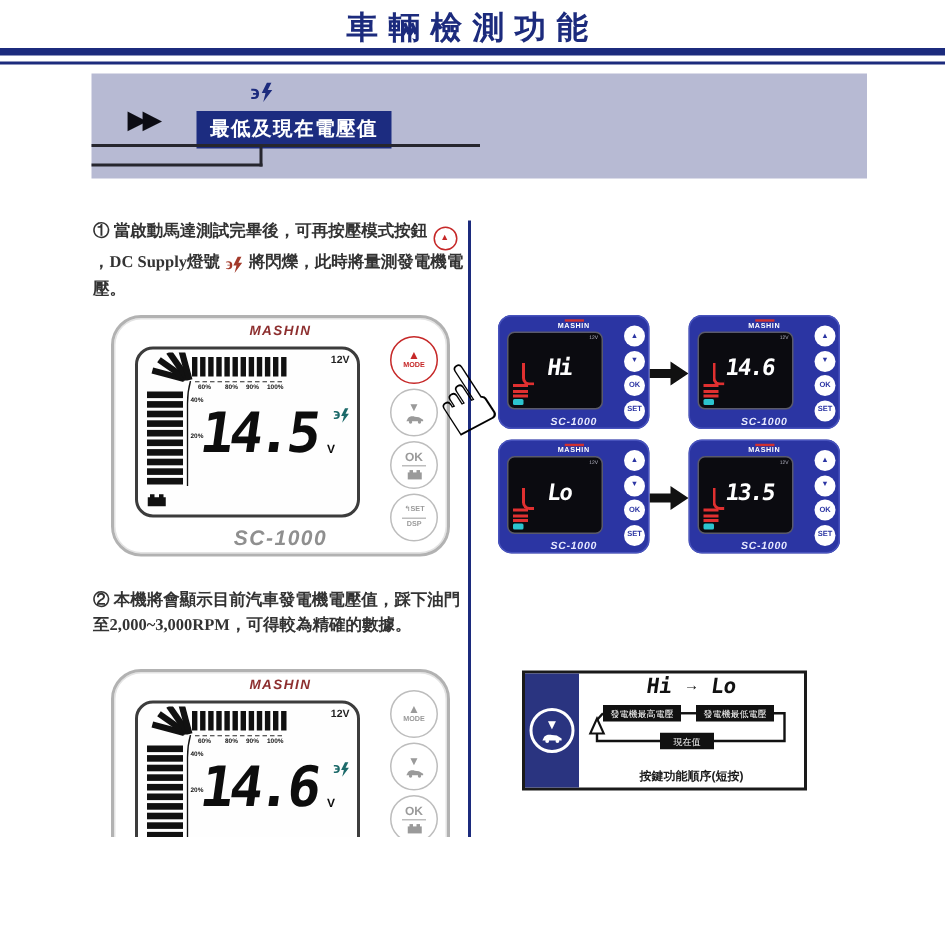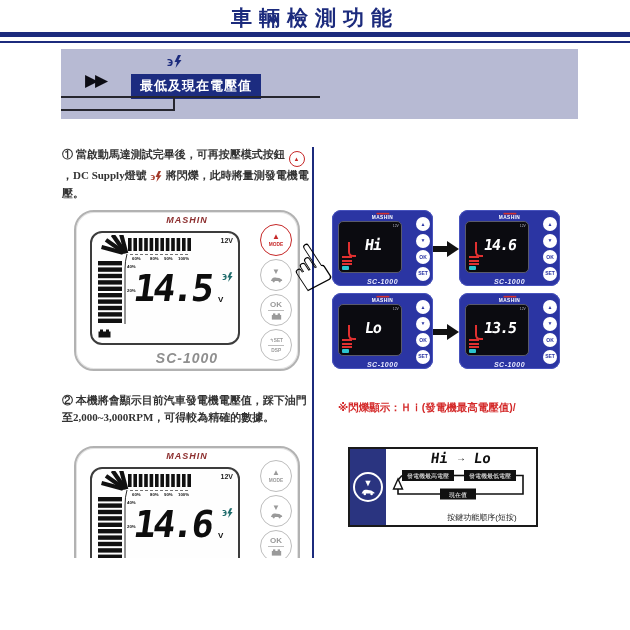--- a/index.html
+++ b/index.html
@@ -94,21 +94,21 @@
   .diag-left{width:36px;background:#2a3480;display:flex;align-items:center;justify-content:center;}
   .diag-circle{width:26px;height:26px;border:2px solid #fff;border-radius:50%;color:#fff;display:flex;
                flex-direction:column;align-items:center;justify-content:center;line-height:1;}
   .diag-circle .tri{font-size:9px;}
   .diag-right{flex:1;position:relative;}
   .hilo{top:1px;left:0;width:100%;display:flex;align-items:flex-start;justify-content:center;gap:8px;
         color:#111;}
   .hilo .hv{font-size:14px;}
   .hilo .harrow{font-size:10px;font-weight:bold;margin-top:2px;}
   .flow-svg{left:2px;top:19px;}
-  .caption{bottom:2px;left:0;width:100%;text-align:center;font-size:8px;font-weight:normal;color:#1a1a1a;padding-left:21px;}
+  .caption{bottom:2px;left:0;width:100%;text-align:center;font-size:8px;font-weight:bold;color:#1a1a1a;}
 
   svg{display:block;}
 </style>
 </head>
 <body>
 
 <div class="page">
 
   <div class="abs title">車輛檢測功能</div>
   <div class="abs rule-thick"></div>
@@ -417,21 +417,20 @@
     <div class="abs mini-btns">
       <span class="mbtn">▲</span>
       <span class="mbtn">▼</span>
       <span class="mbtn">OK</span>
       <span class="mbtn">SET</span>
     </div>
     <div class="abs mini-model">SC-1000</div>
   </div>
 
   <div class="abs note">
-    <div>※閃爍顯示：Ｈｉ(發電機最高電壓值)/</div>
   </div>
 
   <div class="abs diagram">
     <div class="diag-left">
       <div class="diag-circle">
         <span class="tri">▼</span>
         <svg width="16" height="8" viewBox="0 0 20 10">
           <path d="M2,7 L3.5,4 C5,2 8,2 10,2.5 L14,3 L18,5.5 L18,7 Z" fill="#fff"></path>
           <circle cx="6" cy="7.6" r="1.6" fill="#fff"></circle>
             <circle cx="14.5" cy="7.6" r="1.6" fill="#fff"></circle>

